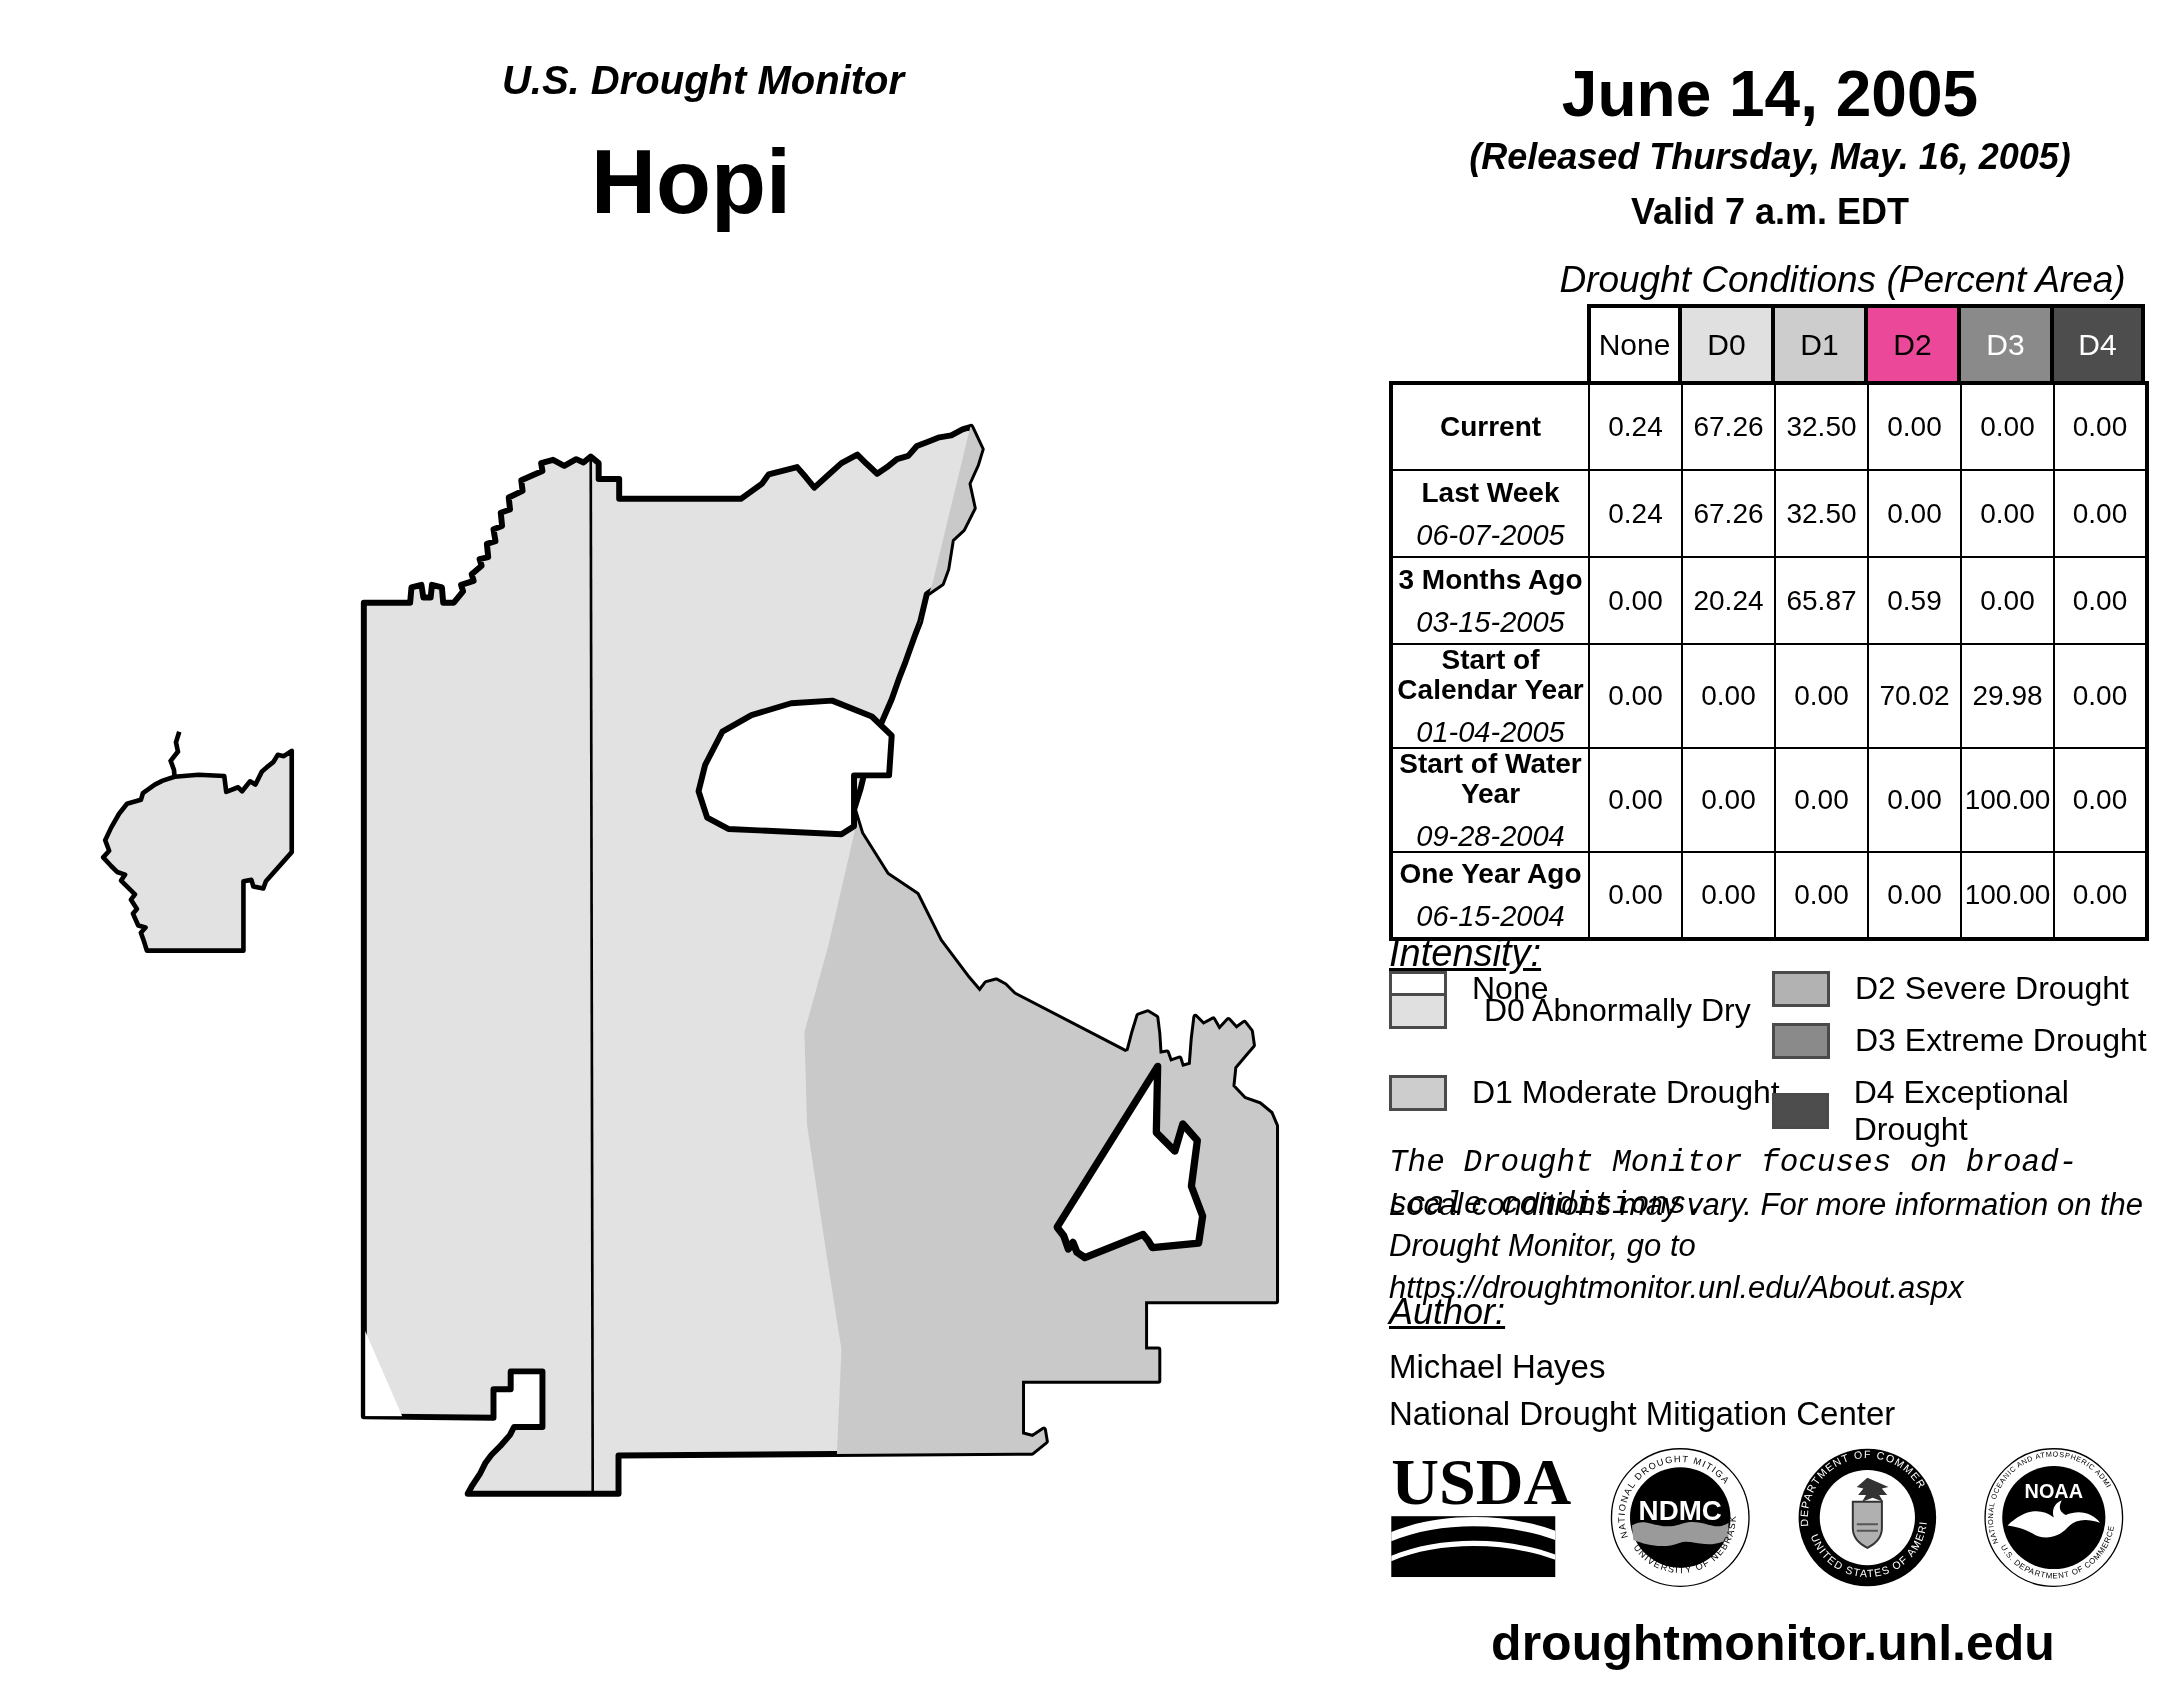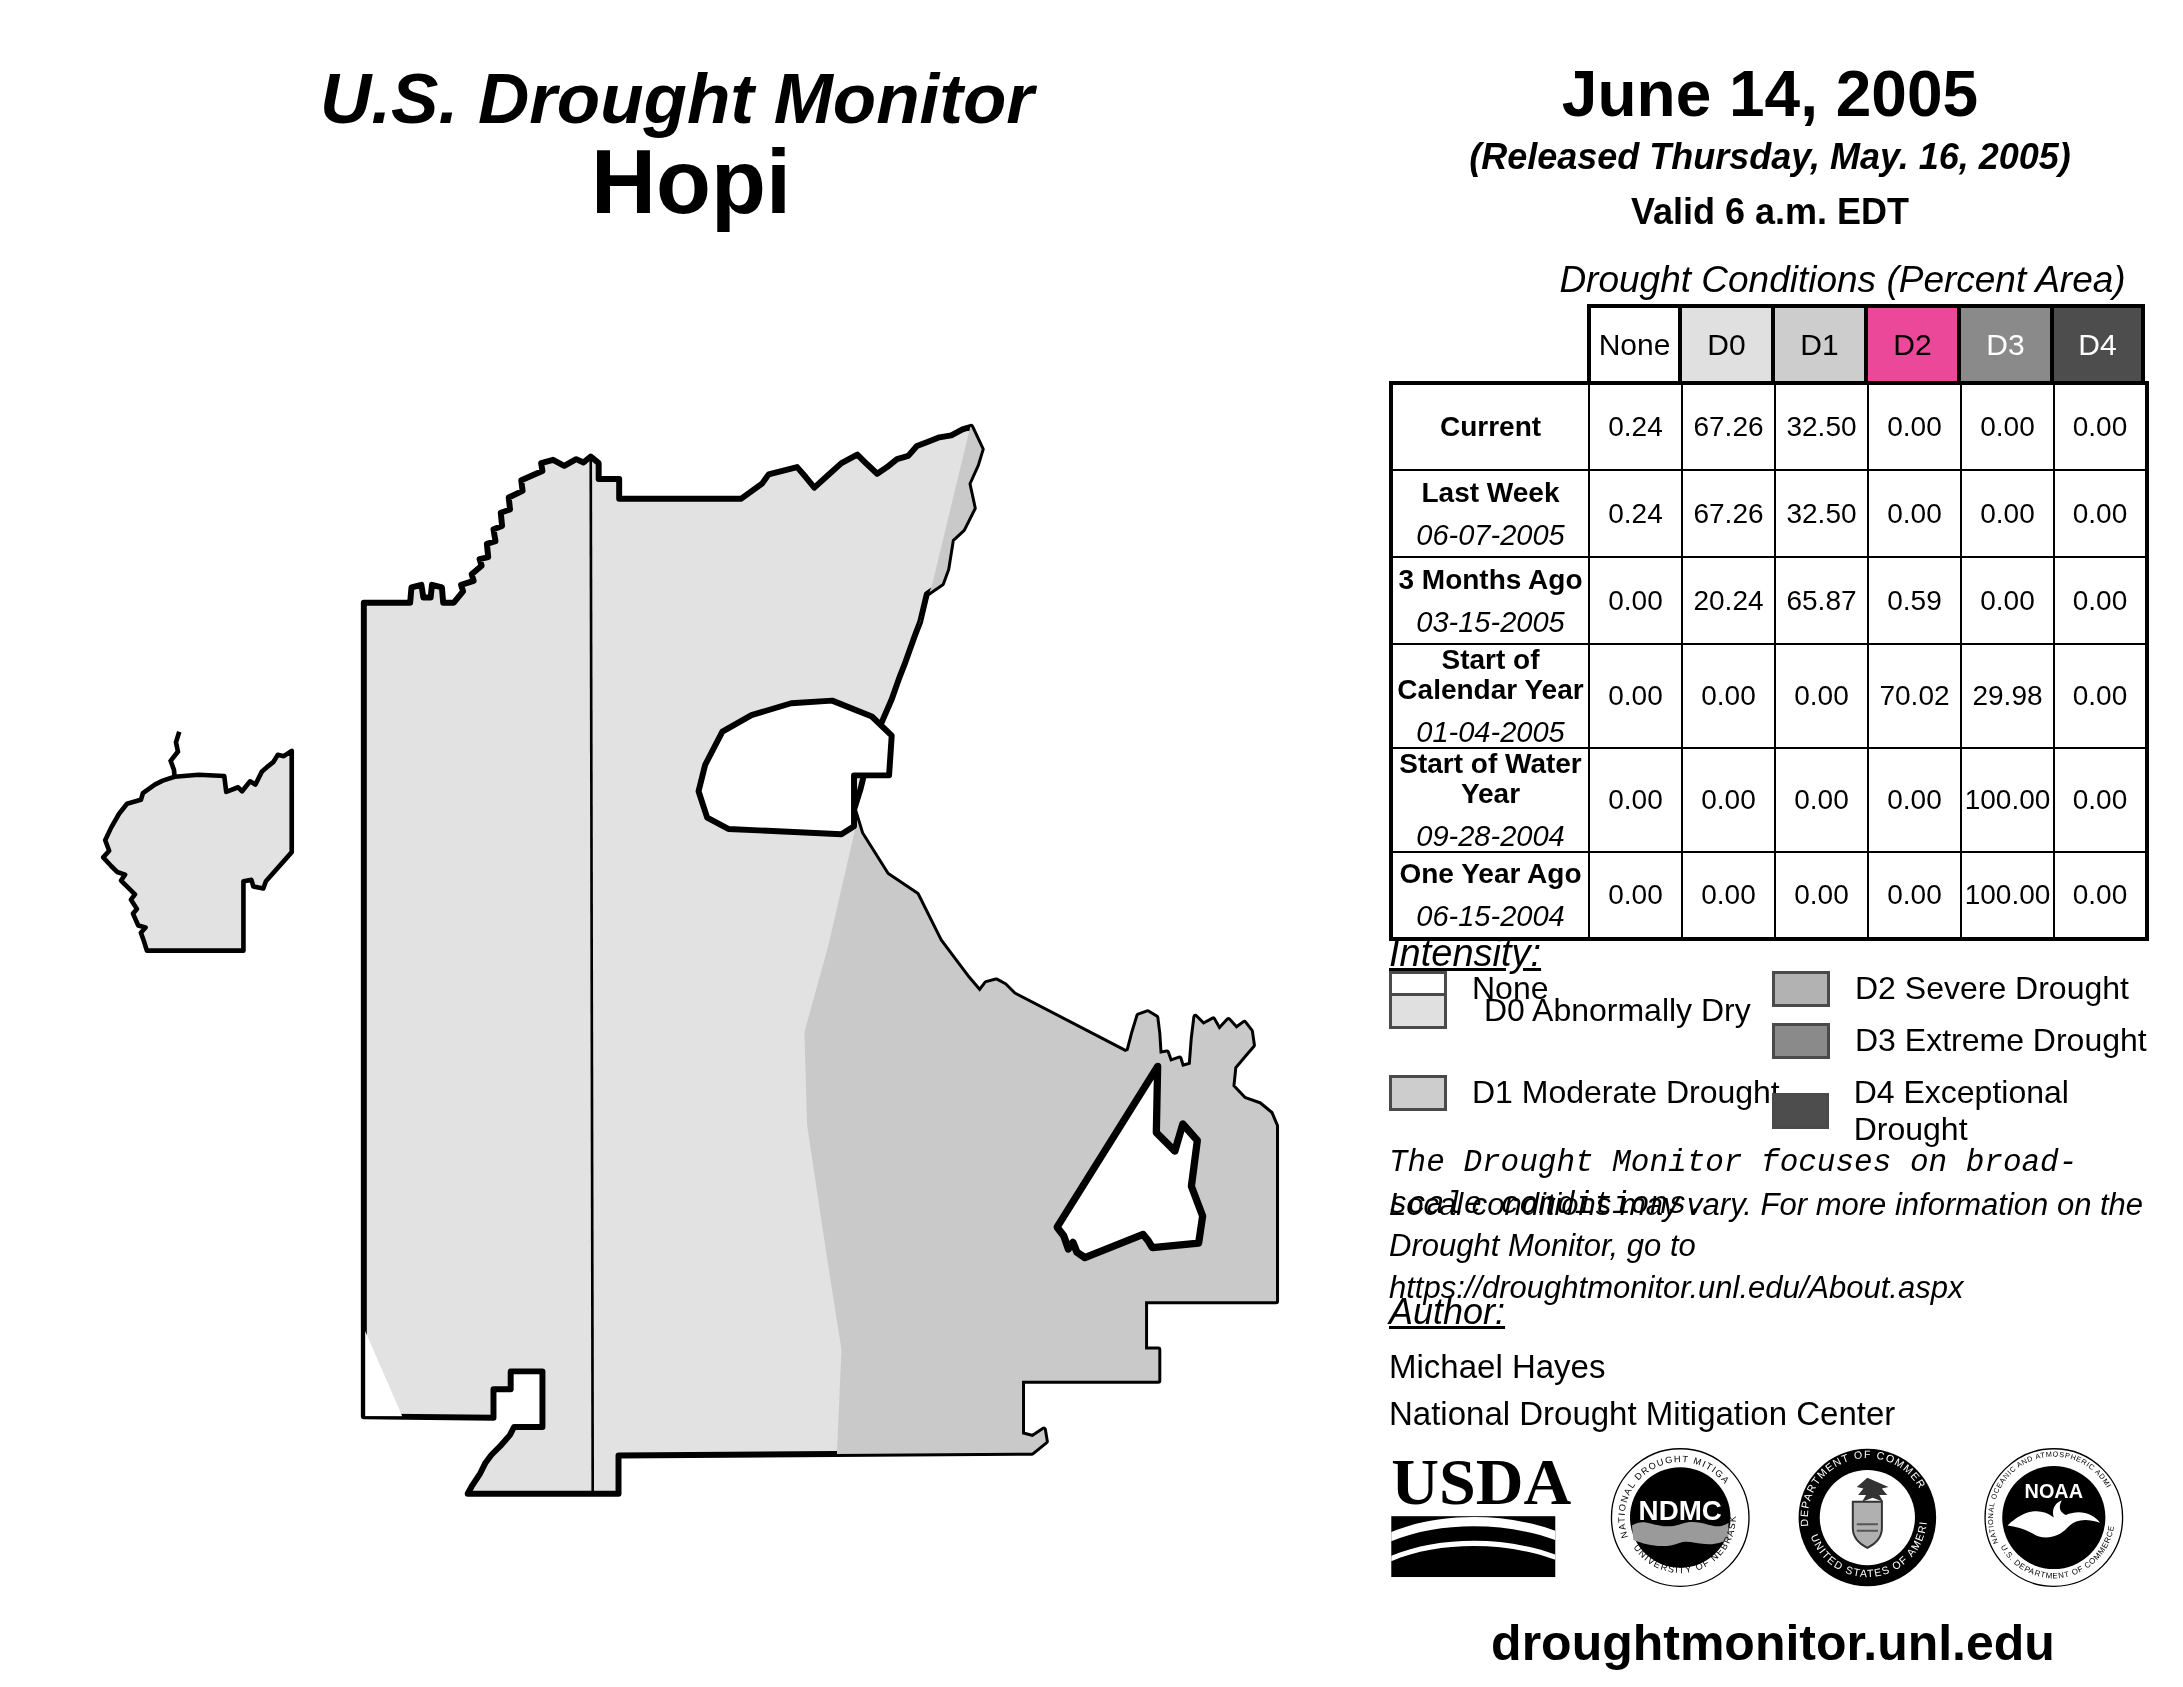--- a/index.html
+++ b/index.html
@@ -1,21 +1,21 @@
 <!DOCTYPE html>
 <html style="font-size:10.6px"><head>
 <meta charset="utf-8">
 <style>
   html,body{margin:0;padding:0;}
   body{width:2183px;height:1687px;background:#fff;position:relative;overflow:hidden;
        font-family:"Liberation Sans",sans-serif;color:#000;}
   .abs{position:absolute;}
   
-  #map-title{left:204px;top:58px;width:946px;text-align:center;
-             font-size:71px;font-weight:bold;font-style:italic;}
+  #map-title{left:230px;top:58px;width:946px;text-align:center;
+             font-size:40px;font-weight:bold;font-style:italic;}
   #map-region{left:218px;top:131px;width:946px;text-align:center;
               font-size:90px;font-weight:bold;}
   
   #report-date{left:1396px;top:57px;width:748px;text-align:center;font-size:64px;font-weight:bold;}
   #report-released{left:1396px;top:136px;width:748px;text-align:center;
                    font-size:36px;font-weight:bold;font-style:italic;}
   #report-valid{left:1396px;top:191px;width:748px;text-align:center;font-size:36px;font-weight:bold;}
   #table-title{left:1535px;top:259px;width:615px;text-align:center;font-size:37px;font-style:italic;}
   
   #dtable{left:1389px;top:304px;}
@@ -70,21 +70,21 @@
 
   <path d="M264,1174 L300,1171 339,1173 342,1197 360,1190 366,1196 378,1181 386,1186 396,1166 403,1160 413,1152 420,1141 429,1143 441,1135 441,1288 402,1332 398,1343 383,1340 380,1330 368,1332 368,1437 222,1437 218,1424 213,1410 220,1402 209,1399 201,1381 207,1374 198,1360 204,1352 183,1331 189,1322 177,1318 168,1309 156,1296 165,1286 159,1270 168,1251 180,1230 192,1215 213,1209 216,1199 234,1186 246,1180 Z" fill="#e2e2e2" stroke="#000" stroke-width="7" stroke-linejoin="round"></path>
   <path d="M271,1106 L266,1122 269,1136 258,1150 263,1164 264,1176" fill="none" stroke="#000" stroke-width="7"></path>
 </svg>
 
 <div class="abs" id="map-title">U.S. Drought Monitor</div>
 <div class="abs" id="map-region">Hopi</div>
 
 <div class="abs" id="report-date">June 14, 2005</div>
 <div class="abs" id="report-released">(Released Thursday, May. 16, 2005)</div>
-<div class="abs" id="report-valid">Valid 6 a.m. EDT</div>
+<div class="abs" id="report-valid">Valid 7 a.m. EDT</div>
 <div class="abs" id="table-title">Drought Conditions (Percent Area)</div>
 
 <div class="abs" id="dtable">
   <div class="hdr-row">
     <div class="hdr-cell" style="background: rgb(255, 255, 255); color: rgb(0, 0, 0);">None</div>
     <div class="hdr-cell" style="background: rgb(224, 224, 224); color: rgb(0, 0, 0);">D0</div>
     <div class="hdr-cell" style="background: rgb(205, 205, 205); color: rgb(0, 0, 0);">D1</div>
     <div class="hdr-cell" style="background: #ec4899; color: rgb(0, 0, 0);">D2</div>
     <div class="hdr-cell" style="background: rgb(138, 138, 138); color: rgb(255, 255, 255);">D3</div>
     <div class="hdr-cell" style="background: rgb(77, 77, 77); color: rgb(255, 255, 255);">D4</div>

